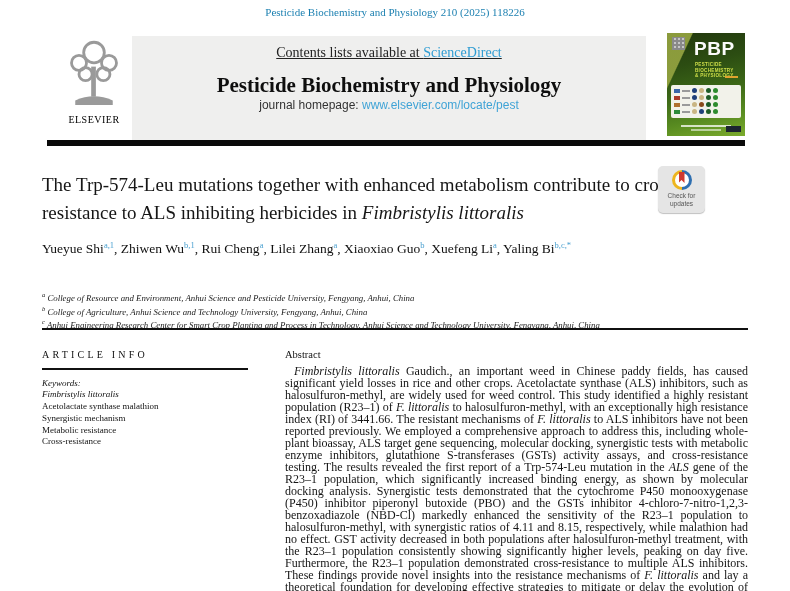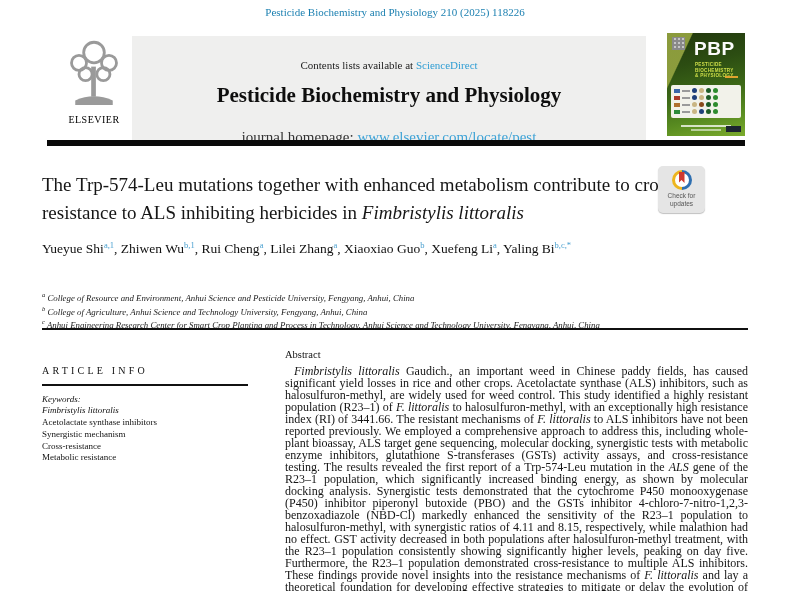--- a/index.html
+++ b/index.html
@@ -11,24 +11,24 @@
               font-size:11px; color:#1a7fb0; }
 
   
   .elsevier { position:absolute; left:55px; top:38px; width:78px; height:102px; text-align:center; }
   .elsevier svg { width:60px; height:76px; display:block; margin:0 auto; }
   .elsevier .etext { font-size:10px; color:#000000; letter-spacing:.5px; margin-top:0; }
 
   
   .hbox { position:absolute; left:132px; top:36px; width:514px; height:104px;
           background:#efefee; text-align:center; }
-  .contents { margin-top:23px; font-size:11px; color:#222; }
+  .contents { margin-top:9px; font-size:14px; color:#222;text-decoration:underline; }
   .contents .sd { color:#2f9dd3; cursor:pointer; }
   .jtitle { margin-top:12px; font-size:21px; color:#0e0e0e;font-weight:bold; }
-  .homepage { margin-top:21px; font-size:15px; font-family:Liberation Serif, serif; color:#333; }
+  .homepage { margin-top:0; font-size:12px; font-family:Liberation Sans, sans-serif; color:#333; }
   .homepage .url { color:#3fa3d6; cursor:pointer; }
 
   
   .cover { position:absolute; left:667px; top:33px; width:78px; height:103px; overflow:hidden;
            background:linear-gradient(168deg,#22380e 0%,#2c4d12 30%,#3c6717 55%,#578a20 78%,#7bab2d 100%);
            cursor:pointer; }
   .cover .band { position:absolute; inset:0;
            background:linear-gradient(115deg, rgba(150,165,65,.9) 0 20%, rgba(150,165,65,0) 21%); }
   .cover .qr { position:absolute; left:5px; top:4px; width:13px; height:13px; background:#c6c6c6;
            background-image:repeating-linear-gradient(0deg,#8a8a8a 0 2px,transparent 2px 4px),
@@ -69,21 +69,21 @@
   .authors { position:absolute; left:42px; top:233px; width:645px;
              font-size:13.5px; line-height:22.5px; color:#101010; }
   .authors sup { color:#4aa0d0; font-size:8.5px; }
 
   .affils { position:absolute; left:42px; top:290px; width:706px;
             font-style:italic; font-size:8.8px; line-height:10.6px; color:#1a1a1a; }
   .affils sup { font-size:6.5px; }
 
   .rule { position:absolute; left:42px; top:328px; width:706px; height:2px; background:#101010; }
 
-  .info-col { position:absolute; left:42px; top:365px; width:212px; }
+  .info-col { position:absolute; left:42px; top:349px; width:212px; }
   .info-head { font-size:10px; letter-spacing:3.2px; color:#111; }
   .info-line { width:206px; height:1.5px; background:#111; margin:8px 0 8px; }
   .kw { font-size:9px; line-height:11.8px; color:#111; }
   .it { font-style:italic; }
 
   .abs-col { position:absolute; left:285px; top:349px; width:463px; }
   .abs-head { font-size:10.5px; color:#111; margin-bottom:5px; }
   .abs-text { font-size:12px; line-height:12px; text-align:justify; text-indent:9px; color:#141414; }
   .abs-text i { font-style:italic; }
 </style>
@@ -187,24 +187,24 @@
     <div><sup>c</sup><span> Anhui Engineering Research Center for Smart Crop Planting and Process in Technology, Anhui Science and Technology University, Fengyang, Anhui, China</span></div>
   </div>
 
   <div class="rule"></div>
 
   <div class="info-col">
     <div class="info-head">ARTICLE INFO</div>
     <div class="info-line"></div>
     <div class="kw it">Keywords:</div>
     <div class="kw it">Fimbristylis littoralis</div>
-    <div class="kw">Acetolactate synthase inhibitors</div>
+    <div class="kw">Acetolactate synthase malathion</div>
     <div class="kw">Synergistic mechanism</div>
+    <div class="kw">Metabolic resistance</div>
     <div class="kw">Cross-resistance</div>
-    <div class="kw">Metabolic resistance</div>
   </div>
 
   <div class="abs-col">
     <div class="abs-head">Abstract</div>
     <p class="abs-text"><i>Fimbristylis littoralis</i><span> Gaudich., an important weed in Chinese paddy fields, has caused significant yield losses in rice and other crops. Acetolactate synthase (ALS) inhibitors, such as halosulfuron-methyl, are widely used for weed control. This study identified a highly resistant population (R23–1) of </span><i>F. littoralis</i><span> to halosulfuron-methyl, with an exceptionally high resistance index (RI) of 3441.66. The resistant mechanisms of </span><i>F. littoralis</i><span> to ALS inhibitors have not been reported previously. We employed a comprehensive approach to address this, including whole-plant bioassay, ALS target gene sequencing, molecular docking, synergistic tests with metabolic enzyme inhibitors, glutathione S-transferases (GSTs) activity assays, and cross-resistance testing. The results revealed the first report of a Trp-574-Leu mutation in the </span><i>ALS</i><span> gene of the R23–1 population, which significantly increased binding energy, as shown by molecular docking analysis. Synergistic tests demonstrated that the cytochrome P450 monooxygenase (P450) inhibitor piperonyl butoxide (PBO) and the GSTs inhibitor 4-chloro-7-nitro-1,2,3-benzoxadiazole (NBD-Cl) markedly enhanced the sensitivity of the R23–1 population to halosulfuron-methyl, with synergistic ratios of 4.11 and 8.15, respectively, while malathion had no effect. GST activity decreased in both populations after halosulfuron-methyl treatment, with the R23–1 population consistently showing significantly higher levels, peaking on day five. Furthermore, the R23–1 population demonstrated cross-resistance to multiple ALS inhibitors. These findings provide novel insights into the resistance mechanisms of </span><i>F. littoralis</i><span> and lay a theoretical foundation for developing effective strategies to mitigate or delay the evolution of resistance.</span></p>
   </div>
 
 </div>
 
 </body></html>

